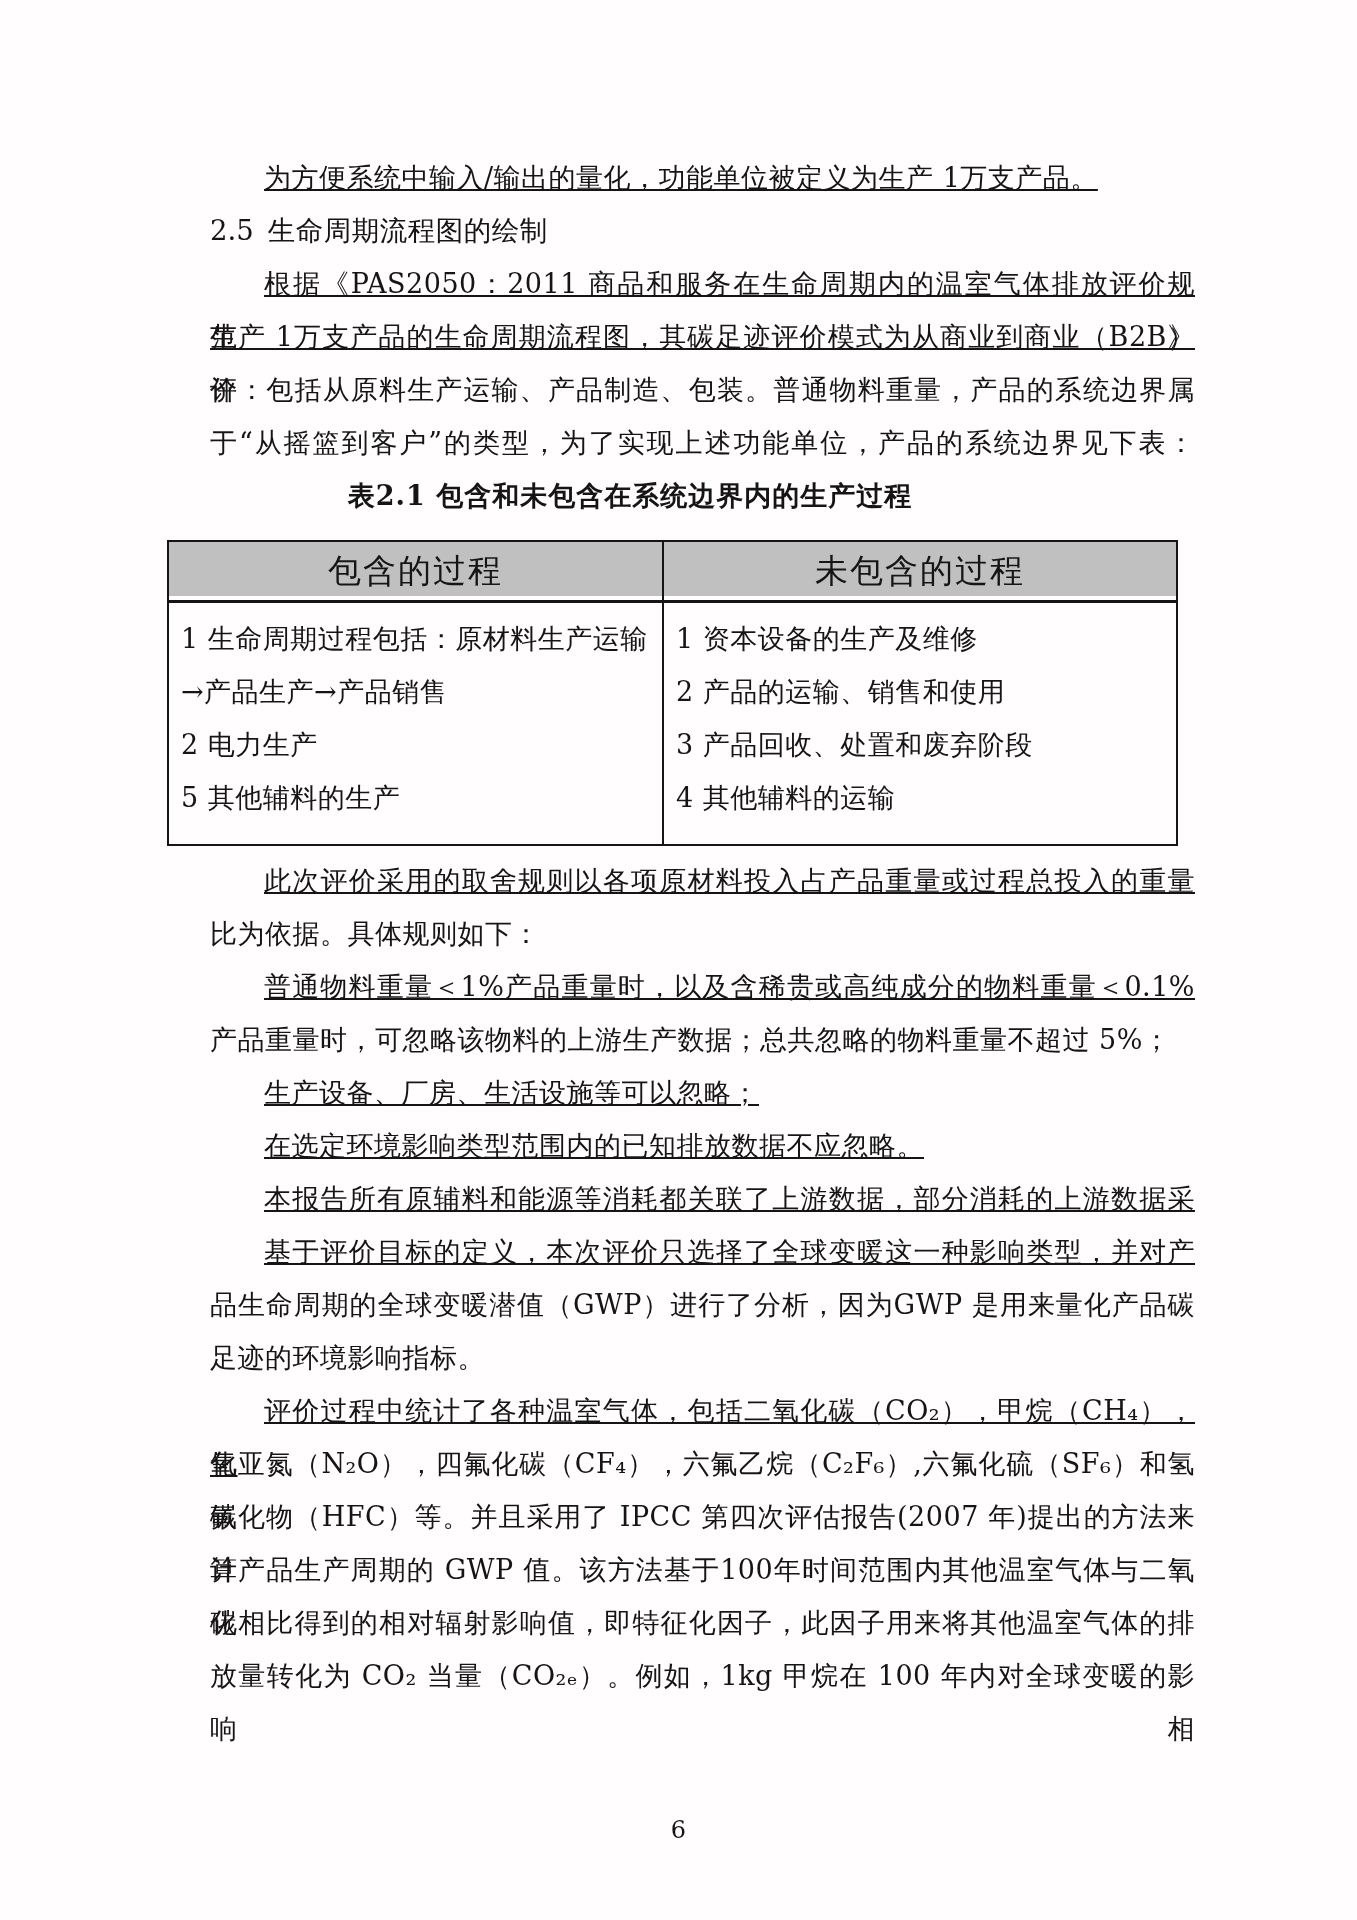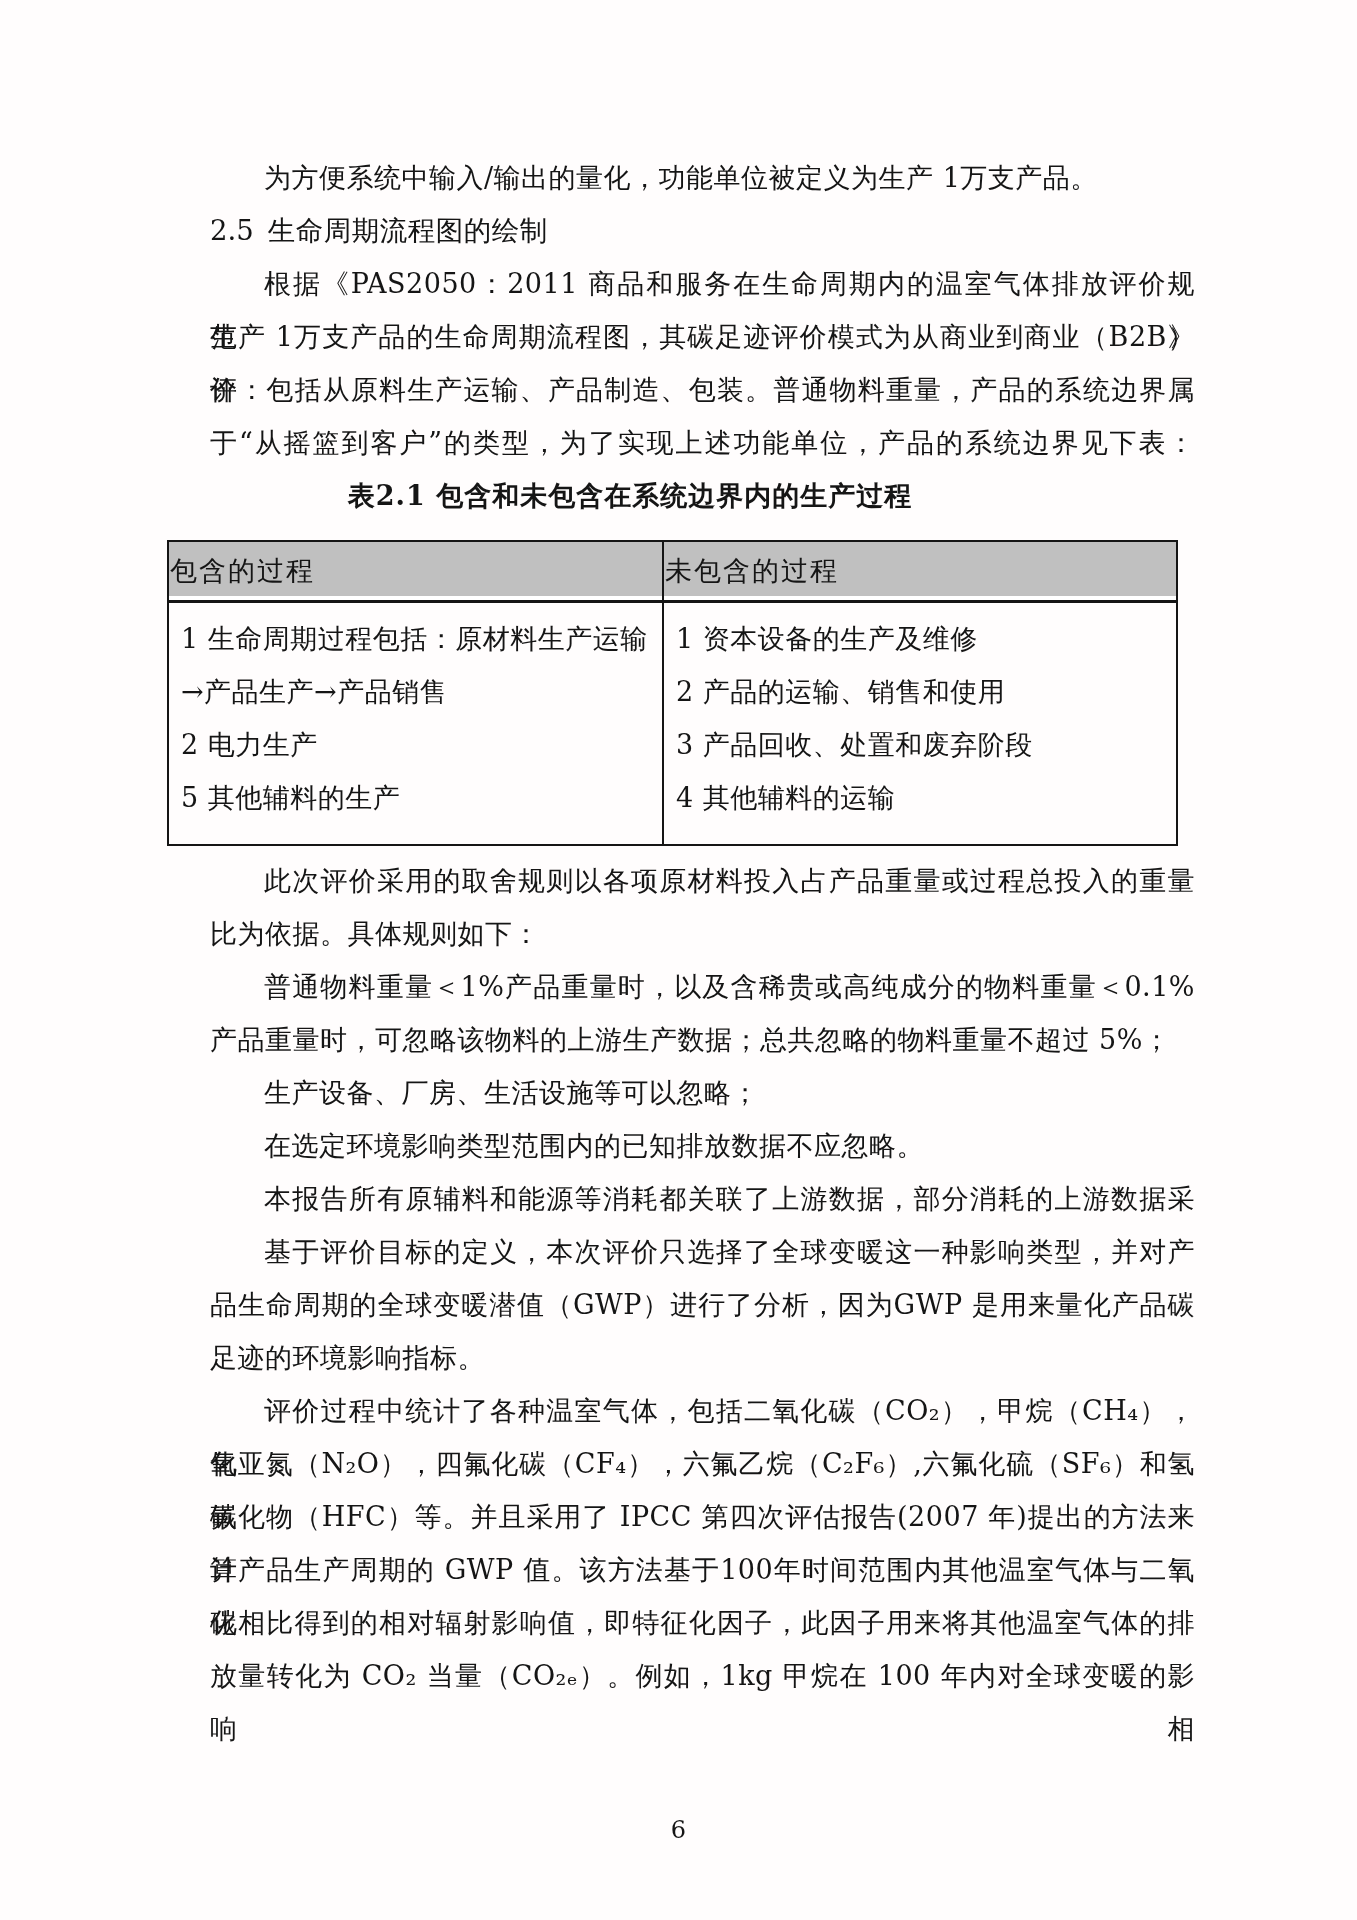--- a/index.html
+++ b/index.html
@@ -20,21 +20,21 @@
   .line{
     font-size:27px;
     line-height:53px;
     height:53px;
     letter-spacing:0.5px;
   }
   .just{
     text-align:justify;
     text-align-last:justify;
   }
-  .ind{ text-indent:54px; }
+  .ind{ text-indent:54px;text-decoration:underline; }
   .heading{
     font-weight:normal;
     font-size:27.5px;
   }
   .heading .h-num{ margin-right:14px; letter-spacing:0; }
   .table-caption{
     font-weight:bold;
     text-align:center;
     padding-right:145px;
     letter-spacing:1px;
@@ -47,23 +47,23 @@
     border-collapse:collapse;
     table-layout:fixed;
   }
   table.boundary th{
     height:56px;
     background:#c0c0c0;
     border:2px solid #151515;
     border-bottom:3px solid #151515;
     box-shadow:inset 0 -4px 0 #ffffff;
     font-weight:normal;
-    font-size:27px;
+    font-size:33px;
     letter-spacing:2px;
-    text-align:left;
+    text-align:center;
     vertical-align:middle;
     margin-top:7px;
   }
   table.boundary td{
     border:2px solid #151515;
     vertical-align:top;
     padding:9px 10px 20px 12px;
     background:#fffdfd;
   }
   .cell-line{

